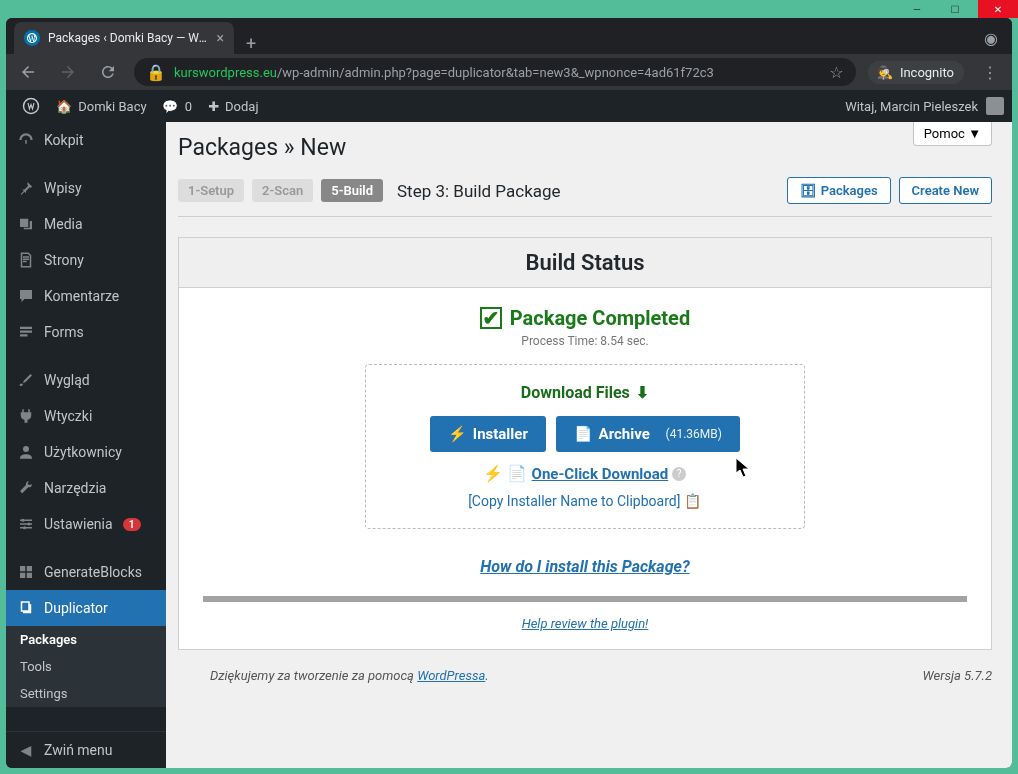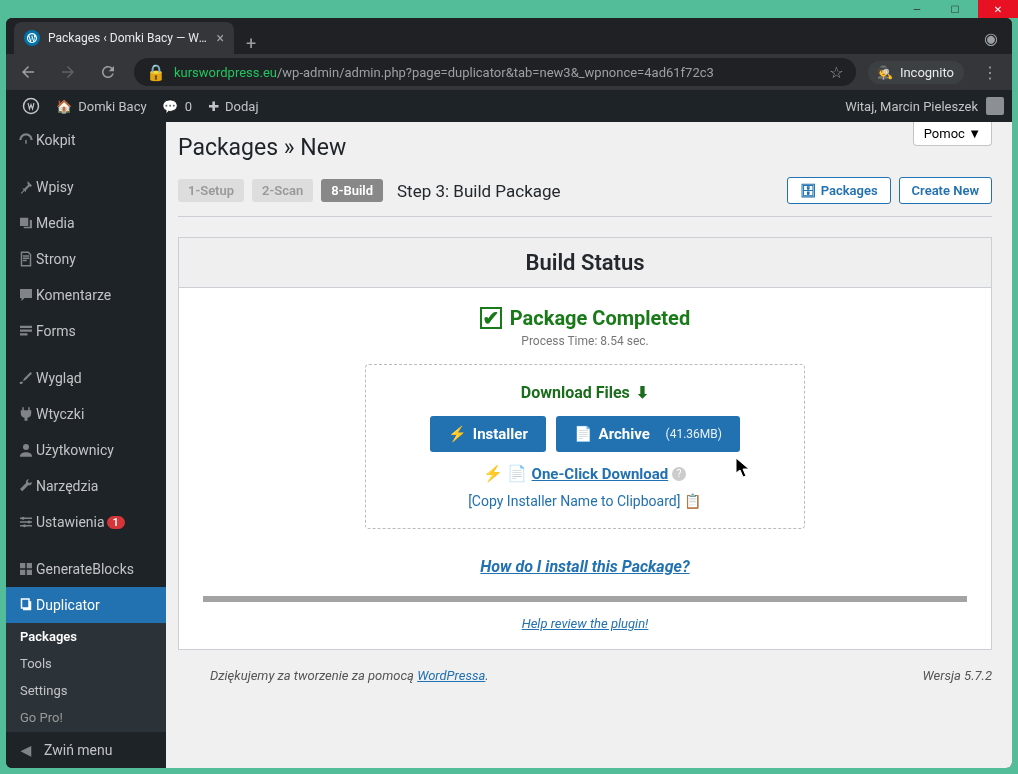--- a/index.html
+++ b/index.html
@@ -25,21 +25,21 @@
 .url-text .host { color: #22c55e; }
 .star-icon { color: #9aa0a6; }
 .incognito { display: flex; align-items: center; gap: 6px; color: #e8eaed; font-size: 13px; background: #3c4043; padding: 4px 10px; border-radius: 14px; }
 .dots { color: #9aa0a6; padding: 0 6px; }
 .wpbar { background: #1d2327; height: 32px; display: flex; align-items: center; padding: 0 8px; color: #c3c4c7; font-size: 13px; }
 .wpbar-item { display: flex; align-items: center; gap: 6px; padding: 0 8px; height: 100%; cursor: pointer; }
 .wpbar-right { margin-left: auto; display: flex; align-items: center; gap: 8px; }
 .avatar { width: 18px; height: 18px; background: #8c8f94; border-radius: 2px; }
 .content-area { display: flex; flex: 1; overflow: hidden; }
 .sidebar { width: 160px; background: #1d2327; color: #c3c4c7; font-size: 14px; overflow-y: auto; display: flex; flex-direction: column; }
-.menu-item { display: flex; align-items: center; padding: 8px 10px; cursor: pointer; position: relative; }
+.menu-item { display: flex; align-items: center; gap: 8px; padding: 8px 10px; cursor: pointer; position: relative; }
 .menu-item.active { background: #2271b1; color: #fff; }
 .menu-item.active::after { content: ''; position: absolute; right: -8px; top: 50%; transform: translateY(-50%); border: 8px solid transparent; border-left-color: #2271b1; }
 .menu-icon { width: 20px; height: 20px; display: flex; align-items: center; justify-content: center; opacity: 0.6; }
 .menu-item.active .menu-icon { opacity: 1; }
 .submenu { background: #2c3338; }
 .submenu-item { padding: 6px 12px 6px 14px; font-size: 13px; cursor: pointer; color: #c3c4c7; }
 .submenu-item.current { color: #fff; font-weight: 600; }
 .submenu-item.pro { color: #999; }
 .menu-sep { height: 12px; }
 .badge { background: #d63638; color: #fff; border-radius: 10px; padding: 0 6px; font-size: 11px; font-weight: 600; margin-left: 2px; }
@@ -264,36 +264,35 @@
               <svg class="mi" viewBox="0 0 24 24">
                 <path d="M6 4h10v12H6zM8 18h10V8h-2" fill="none" stroke="currentColor" stroke-width="2"></path>
               </svg>
             </span>
             <span>Duplicator</span>
           </div>
         <div class="submenu">
           <div class="submenu-item current">Packages</div>
           <div class="submenu-item">Tools</div>
           <div class="submenu-item">Settings</div>
-          <div class="submenu-item pro">Go Pro!</div>
         </div>
         <div class="collapse-btn">
             <span class="menu-icon">◀</span>
             <span>Zwiń menu</span>
           </div>
       </div>
 
       <div class="main">
         <div class="help-tab">Pomoc ▼</div>
         <h1 class="page-title">Packages » New</h1>
 
         <div class="toolbar">
           <span class="step-pill">1-Setup</span>
           <span class="step-pill">2-Scan</span>
-          <span class="step-pill current">8-Build</span>
+          <span class="step-pill current">5-Build</span>
           <span class="step-label">Step 3: Build Package</span>
           <span class="spacer"></span>
           <button class="btn-outline">
               <span>🗄</span>
               <span>Packages</span>
             </button>
           <button class="btn-outline">Create New</button>
         </div>
 
         <div class="panel">

